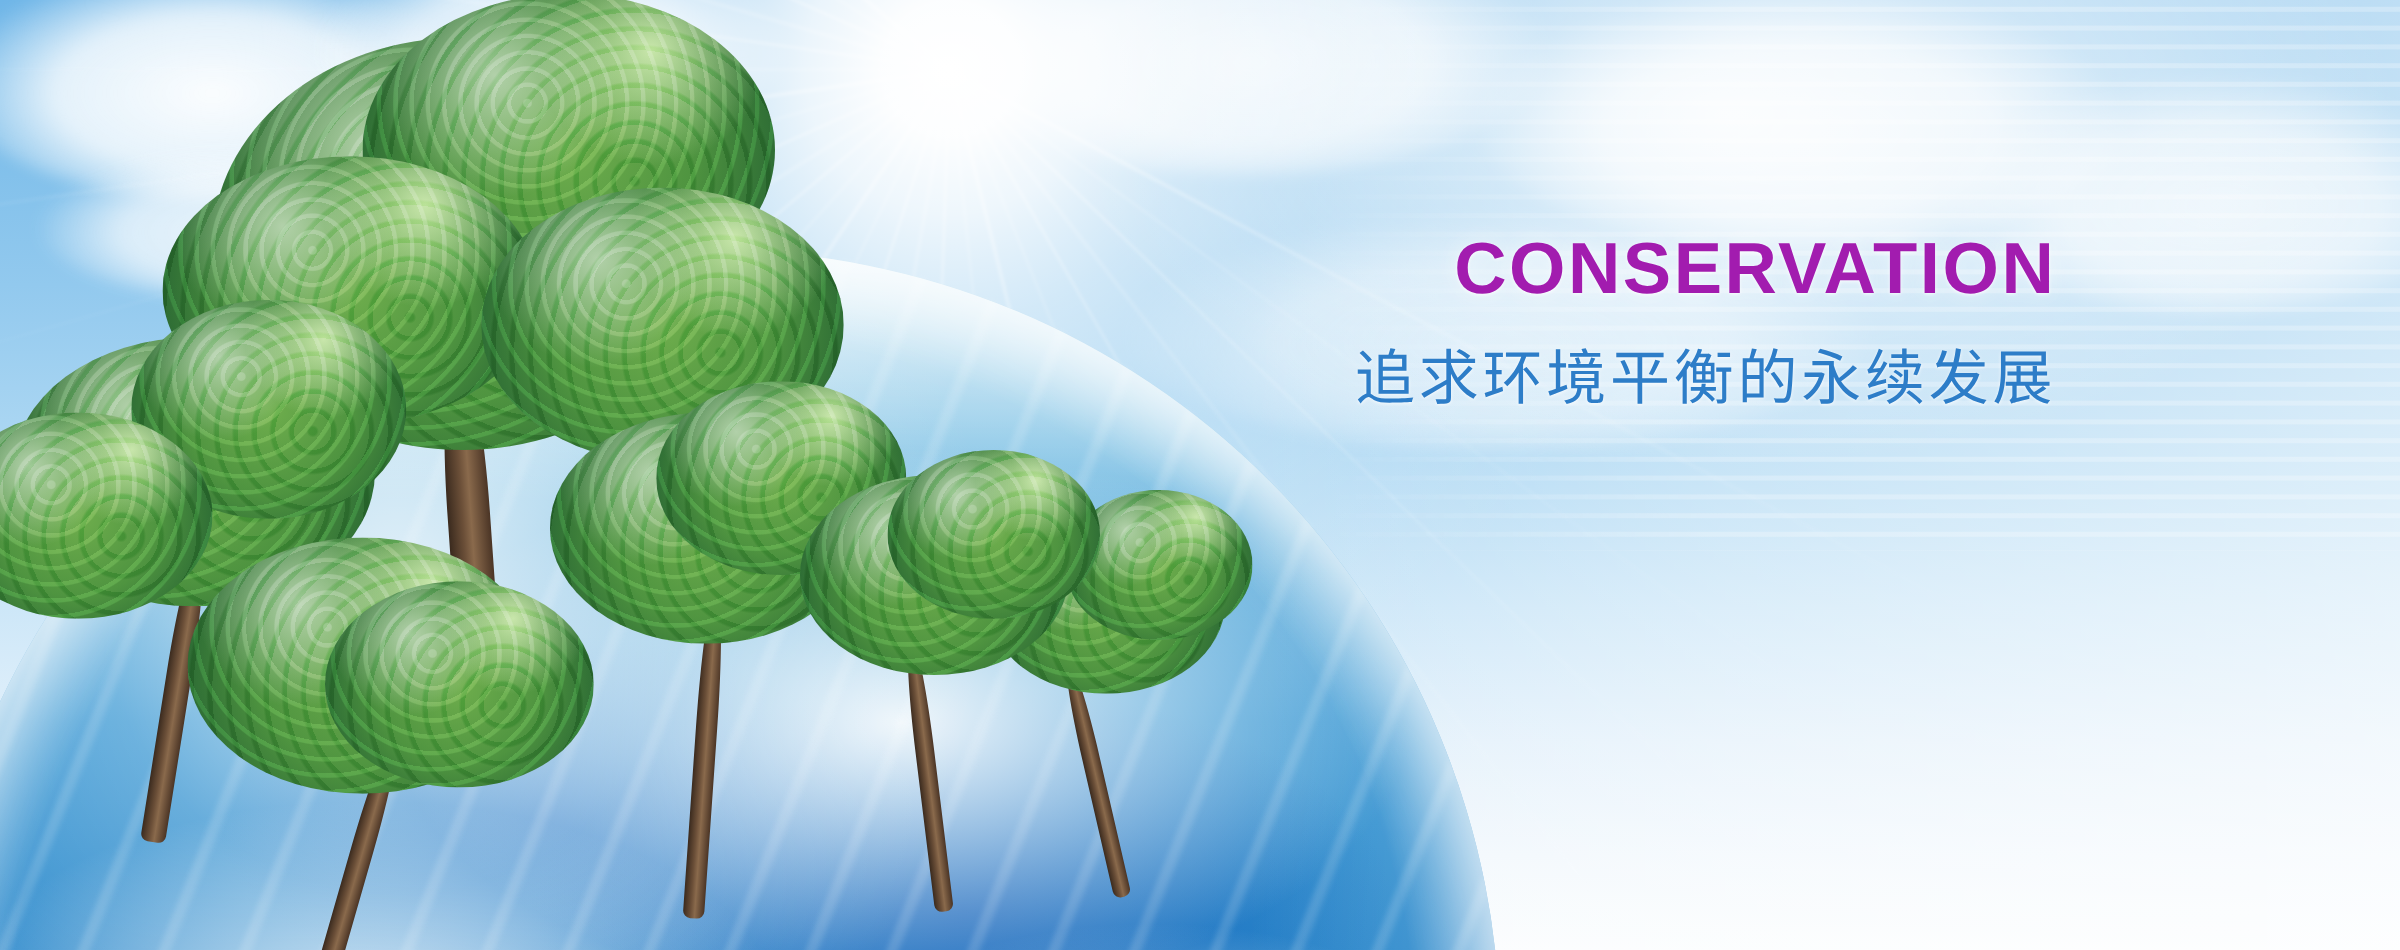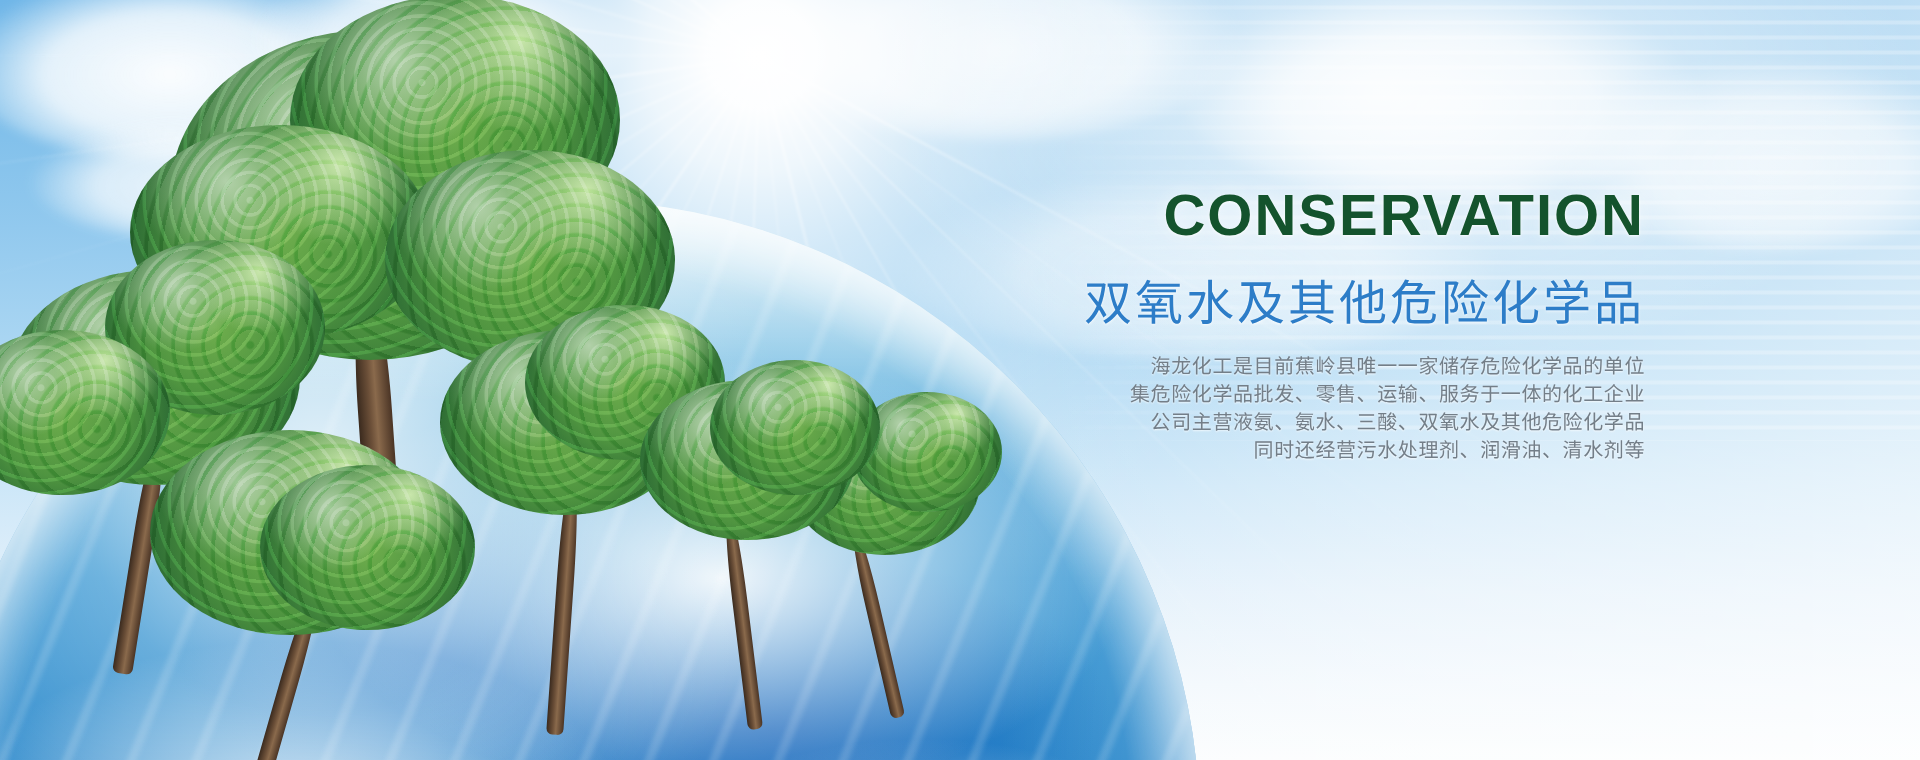--- a/index.html
+++ b/index.html
@@ -188,21 +188,21 @@
     top:178px;
     width:760px;
     text-align:right;
     z-index:30;
   }
   .headline-en{
     font-weight:bold;
     font-size:58px;
     line-height:74px;
     letter-spacing:2px;
-    color:#14532d;
+    color:#a21caf;
     text-shadow:0 1px 3px rgba(255,255,255,.85), 0 0 18px rgba(255,255,255,.6);
     white-space:nowrap;
   }
   .headline-cn{
     margin-top:22px;
     font-size:48px;
     line-height:60px;
     letter-spacing:3px;
     color:#2d7dc8;
     font-weight:400;
@@ -308,22 +308,16 @@
   <div class="tree" style="left:790px; top:410px; z-index:13;">
     <div class="trunk" style="left:80px; top:120px; width:14px; height:190px; transform:rotate(-13deg);"></div>
     <div class="canopy" style="left:0; top:0; width:190px; height:145px;"></div>
     <div class="canopy" style="left:62px; top:-18px; width:150px; height:120px;"></div>
   </div>
 
   <div class="haze"></div>
 
   <div class="copy">
     <div class="headline-en">CONSERVATION</div>
-    <div class="headline-cn">双氧水及其他危险化学品</div>
-    <div class="desc">
-      <div>海龙化工是目前蕉岭县唯一一家储存危险化学品的单位</div>
-      <div>集危险化学品批发、零售、运输、服务于一体的化工企业</div>
-      <div>公司主营液氨、氨水、三酸、双氧水及其他危险化学品</div>
-      <div>同时还经营污水处理剂、润滑油、清水剂等</div>
-    </div>
+    <div class="headline-cn">追求环境平衡的永续发展</div>
   </div>
 
 </div>
 
 </body></html>

